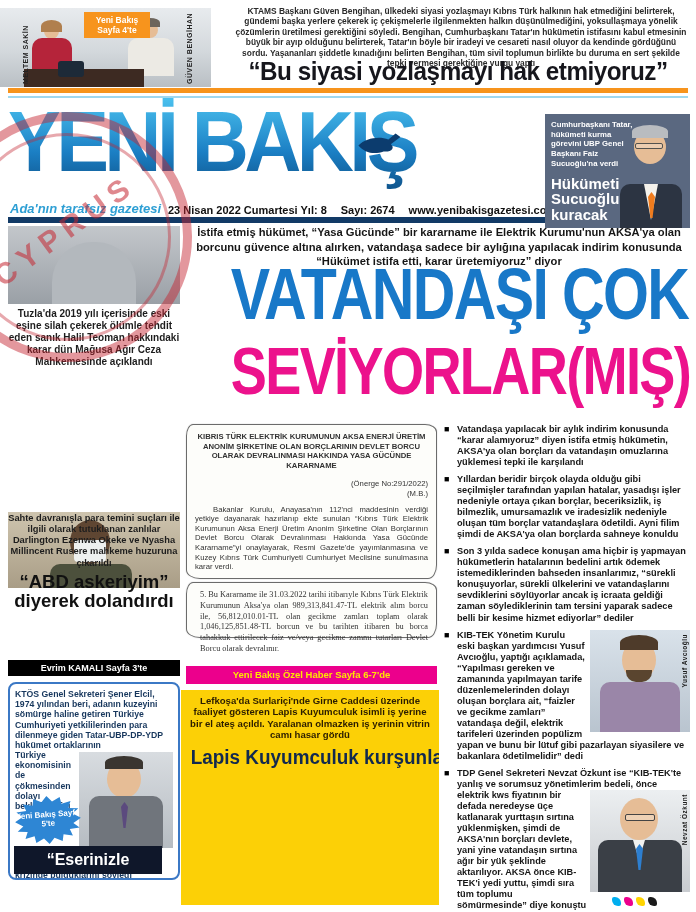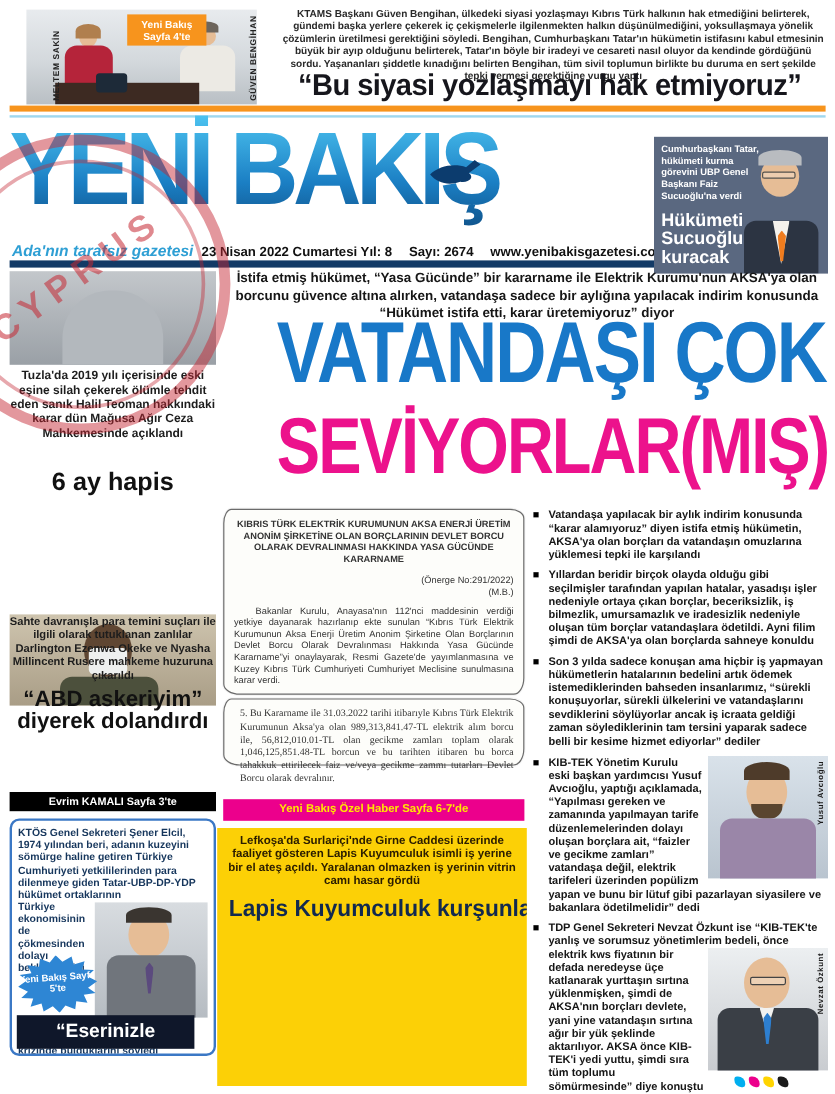--- a/index.html
+++ b/index.html
@@ -1,20 +1,20 @@
 <!DOCTYPE html>
 <html><head>
 <meta charset="utf-8">
 <style>
   html,body{margin:0;padding:0;background:#777;}
   .page{position:relative;width:696px;height:912px;background:#fff;overflow:hidden;
         font-family:"Liberation Sans",sans-serif;margin:0 auto;}
   .abs{position:absolute;}
   
-  .top-photo{left:22px;top:8px;width:192px;height:79px;background:linear-gradient(180deg,#e8ebee 0%,#d3d8dc 55%,#b9bfc4 100%);overflow:hidden;}
+  .top-photo{left:0;top:8px;width:192px;height:79px;background:linear-gradient(180deg,#e8ebee 0%,#d3d8dc 55%,#b9bfc4 100%);overflow:hidden;padding-left:19px;}
   .vlabel{writing-mode:vertical-rl;transform:rotate(180deg);font-size:7px;font-weight:bold;color:#222;letter-spacing:.5px;white-space:nowrap;}
   .badge-orange{background:#f7941d;color:#fff;font-size:8.5px;font-weight:bold;text-align:center;line-height:1.2;padding:3px 4px;}
   .top-summary{left:232px;top:6px;width:458px;font-size:8.4px;font-weight:bold;color:#2a2a2a;line-height:1.24;text-align:center;}
   .top-quote{left:226px;top:57px;width:464px;font-size:25px;font-weight:bold;color:#16161c;text-align:center;letter-spacing:-.5px;white-space:nowrap;transform:scaleX(.97);transform-origin:center;}
   .rule-orange{left:8px;top:88px;width:680px;height:5px;background:#f7941d;}
   .rule-teal{left:8px;top:96px;width:680px;height:2px;background:#9fd8ef;}
   
   .wordmark{left:8px;top:96px;width:540px;height:102px;font-size:86px;font-weight:bold;letter-spacing:-5px;white-space:nowrap;
      background:linear-gradient(180deg,#4cc3f0 0%,#1b7fc4 55%,#0d4b80 100%);
      -webkit-background-clip:text;background-clip:text;color:transparent;
@@ -139,21 +139,20 @@
   </div>
 
   <div class="abs lead-kicker">İstifa etmiş hükümet, “Yasa Gücünde” bir kararname ile Elektrik Kurumu'nun AKSA'ya olan borcunu güvence altına alırken, vatandaşa sadece bir aylığına yapılacak indirim konusunda “Hükümet istifa etti, karar üretemiyoruz” diyor</div>
   <div class="abs hl hl1">VATANDAŞI ÇOK</div>
   <div class="abs hl hl2">SEVİYORLAR(MIŞ)</div>
 
   <div class="abs lc photo" style="top:226px;height:78px;">
     <div class="abs" style="left:44px;top:16px;width:84px;height:62px;background:#b3b8bd;border-radius:40px 40px 0 0;"></div>
   </div>
   <div class="abs lc sum" style="top:308px;">Tuzla'da 2019 yılı içerisinde eski eşine silah çekerek ölümle tehdit eden sanık Halil Teoman hakkındaki karar dün Mağusa Ağır Ceza Mahkemesinde açıklandı</div>
-  <div class="abs lc lh1" style="top:390px;">6 ay hapis</div>
 
   <div class="abs lc photo" style="top:434px;height:76px;background:linear-gradient(180deg,#cec4ae,#a99d86);">
     <div class="head-c" style="left:62px;top:8px;width:40px;height:44px;background:#5f4632;"></div>
     <div class="abs" style="left:66px;top:28px;width:32px;height:22px;background:#eef0ef;border-radius:4px;"></div>
     <div class="torso" style="left:42px;top:52px;width:82px;height:24px;background:#4c503c;"></div>
   </div>
   <div class="abs lc sum" style="top:513px;font-size:9.3px;">Sahte davranışla para temini suçları ile ilgili olarak tutuklanan zanlılar Darlington Ezenwa Okeke ve Nyasha Millincent Rusere mahkeme huzuruna çıkarıldı</div>
   <div class="abs lc lh2" style="top:572px;">“ABD askeriyim” diyerek dolandırdı</div>
   <div class="abs lc byline" style="top:660px;">Evrim KAMALI Sayfa 3'te</div>
 

